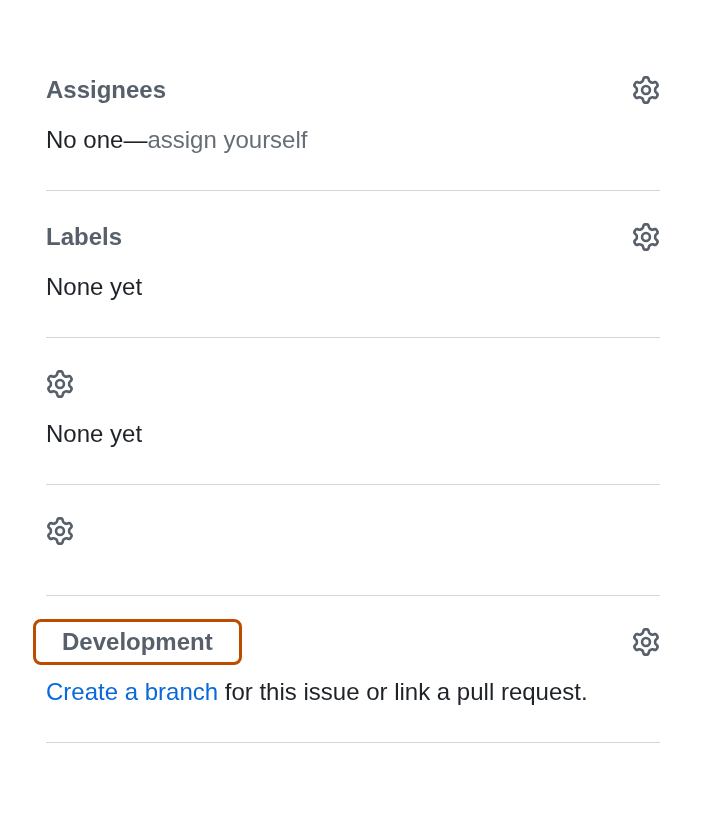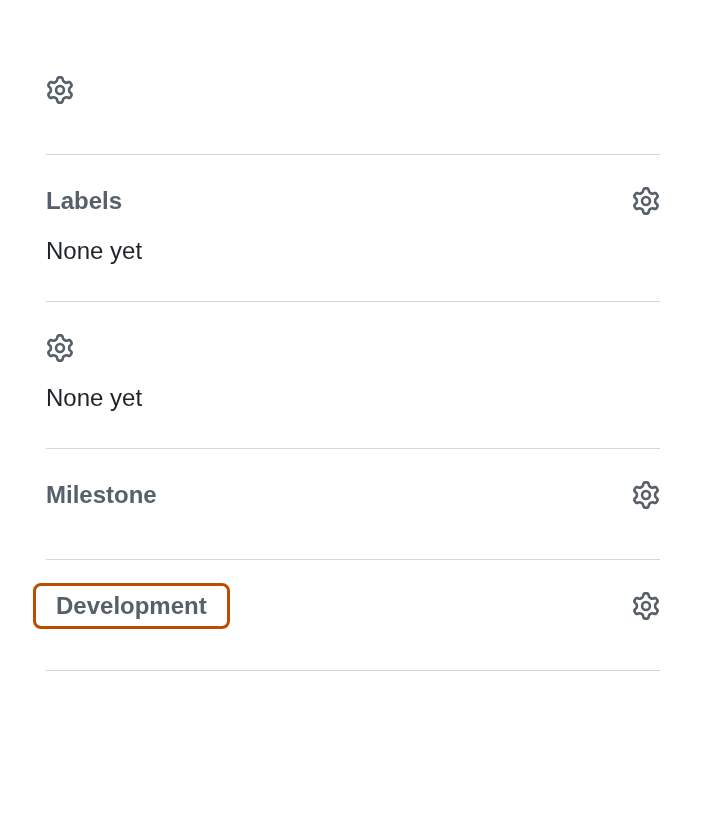--- a/index.html
+++ b/index.html
@@ -27,21 +27,21 @@
       margin-bottom: 18px;
     }
     .section-title {
       font-size: 24px;
       font-weight: 600;
       color: #57606a;
     }
     .section-title.highlighted {
       border: 3px solid #bc4c00;
       border-radius: 8px;
-      padding: 6px 20px;
+      padding: 6px 26px;
       margin-left: -13px;
       margin-top: -9px;
       margin-bottom: -9px;
     }
     .gear-icon {
       color: #57606a;
       cursor: pointer;
       display: flex;
       align-items: center;
     }
@@ -64,25 +64,29 @@
     }
     .link.muted {
       color: #656d76;
     }
   </style>
 </head>
 <body>
 
 <div class="section">
   <div class="section-header">
+    <span class="section-title">Assignees</span>
     <span class="gear-icon">
       <svg viewBox="0 0 16 16">
           <path d="M8 0a8.2 8.2 0 0 1 .701.031C9.444.095 9.99.645 10.16 1.29l.288 1.107c.018.066.079.158.212.224.231.114.454.243.668.386.123.082.233.09.299.071l1.103-.303c.644-.176 1.392.021 1.82.63.27.385.506.792.704 1.218.315.675.111 1.422-.364 1.891l-.814.806c-.049.048-.098.147-.088.294.016.257.016.515 0 .772-.01.147.038.246.088.294l.814.806c.475.469.679 1.216.364 1.891a7.977 7.977 0 0 1-.704 1.217c-.428.61-1.176.807-1.82.63l-1.102-.302c-.067-.019-.177-.011-.3.071a5.909 5.909 0 0 1-.668.386c-.133.066-.194.158-.211.224l-.29 1.106c-.168.646-.715 1.196-1.458 1.26a8.006 8.006 0 0 1-1.402 0c-.743-.064-1.289-.614-1.458-1.26l-.289-1.106c-.018-.066-.079-.158-.212-.224a5.738 5.738 0 0 1-.668-.386c-.123-.082-.233-.09-.299-.071l-1.103.303c-.644.176-1.392-.021-1.82-.63a8.12 8.12 0 0 1-.704-1.218c-.315-.675-.111-1.422.363-1.891l.815-.806c.05-.048.098-.147.088-.294a6.214 6.214 0 0 1 0-.772c.01-.147-.038-.246-.088-.294l-.815-.806C.635 6.045.431 5.298.746 4.623a7.92 7.92 0 0 1 .704-1.217c.428-.61 1.176-.807 1.82-.63l1.102.302c.067.019.177.011.3-.071.214-.143.437-.272.668-.386.133-.066.194-.158.211-.224l.29-1.106C6.009.645 6.556.095 7.299.03 7.53.01 7.764 0 8 0Zm-.571 1.525c-.036.003-.108.036-.137.146l-.289 1.105c-.147.561-.549.967-.998 1.189-.173.086-.34.183-.5.29-.417.278-.97.423-1.529.27l-1.103-.303c-.109-.03-.175.016-.195.045-.22.312-.412.644-.573.99-.014.031-.021.11.059.19l.815.806c.411.406.562.957.53 1.456a4.709 4.709 0 0 0 0 .582c.032.499-.119 1.05-.53 1.456l-.815.806c-.081.08-.073.159-.059.19.162.346.353.677.573.989.02.03.085.076.195.046l1.102-.303c.56-.153 1.113-.008 1.53.27.161.107.328.204.501.29.447.222.85.629.997 1.189l.289 1.105c.029.109.101.143.137.146a6.6 6.6 0 0 0 1.142 0c.036-.003.108-.036.137-.146l.289-1.105c.147-.561.549-.967.998-1.189.173-.086.34-.183.5-.29.417-.278.97-.423 1.529-.27l1.103.303c.109.029.175-.016.195-.045.22-.313.411-.644.573-.99.014-.031.021-.11-.059-.19l-.815-.806c-.411-.406-.562-.957-.53-1.456a4.709 4.709 0 0 0 0-.582c-.032-.499.119-1.05.53-1.456l.815-.806c.081-.08.073-.159.059-.19a6.464 6.464 0 0 0-.573-.989c-.02-.03-.085-.076-.195-.046l-1.102.303c-.56.153-1.113.008-1.53-.27a4.44 4.44 0 0 0-.501-.29c-.447-.222-.85-.629-.997-1.189l-.289-1.105c-.029-.11-.101-.143-.137-.146a6.6 6.6 0 0 0-1.142 0ZM11 8a3 3 0 1 1-6 0 3 3 0 0 1 6 0ZM9.5 8a1.5 1.5 0 1 0-3.001.001A1.5 1.5 0 0 0 9.5 8Z"></path>
         </svg>
     </span>
+  </div>
+  <div class="section-content">
+    <span>No one—</span><span class="link muted">assign yourself</span>
   </div>
 </div>
 
 <div class="section">
   <div class="section-header">
     <span class="section-title">Labels</span>
     <span class="gear-icon">
       <svg viewBox="0 0 16 16">
           <path d="M8 0a8.2 8.2 0 0 1 .701.031C9.444.095 9.99.645 10.16 1.29l.288 1.107c.018.066.079.158.212.224.231.114.454.243.668.386.123.082.233.09.299.071l1.103-.303c.644-.176 1.392.021 1.82.63.27.385.506.792.704 1.218.315.675.111 1.422-.364 1.891l-.814.806c-.049.048-.098.147-.088.294.016.257.016.515 0 .772-.01.147.038.246.088.294l.814.806c.475.469.679 1.216.364 1.891a7.977 7.977 0 0 1-.704 1.217c-.428.61-1.176.807-1.82.63l-1.102-.302c-.067-.019-.177-.011-.3.071a5.909 5.909 0 0 1-.668.386c-.133.066-.194.158-.211.224l-.29 1.106c-.168.646-.715 1.196-1.458 1.26a8.006 8.006 0 0 1-1.402 0c-.743-.064-1.289-.614-1.458-1.26l-.289-1.106c-.018-.066-.079-.158-.212-.224a5.738 5.738 0 0 1-.668-.386c-.123-.082-.233-.09-.299-.071l-1.103.303c-.644.176-1.392-.021-1.82-.63a8.12 8.12 0 0 1-.704-1.218c-.315-.675-.111-1.422.363-1.891l.815-.806c.05-.048.098-.147.088-.294a6.214 6.214 0 0 1 0-.772c.01-.147-.038-.246-.088-.294l-.815-.806C.635 6.045.431 5.298.746 4.623a7.92 7.92 0 0 1 .704-1.217c.428-.61 1.176-.807 1.82-.63l1.102.302c.067.019.177.011.3-.071.214-.143.437-.272.668-.386.133-.066.194-.158.211-.224l.29-1.106C6.009.645 6.556.095 7.299.03 7.53.01 7.764 0 8 0Zm-.571 1.525c-.036.003-.108.036-.137.146l-.289 1.105c-.147.561-.549.967-.998 1.189-.173.086-.34.183-.5.29-.417.278-.97.423-1.529.27l-1.103-.303c-.109-.03-.175.016-.195.045-.22.312-.412.644-.573.99-.014.031-.021.11.059.19l.815.806c.411.406.562.957.53 1.456a4.709 4.709 0 0 0 0 .582c.032.499-.119 1.05-.53 1.456l-.815.806c-.081.08-.073.159-.059.19.162.346.353.677.573.989.02.03.085.076.195.046l1.102-.303c.56-.153 1.113-.008 1.53.27.161.107.328.204.501.29.447.222.85.629.997 1.189l.289 1.105c.029.109.101.143.137.146a6.6 6.6 0 0 0 1.142 0c.036-.003.108-.036.137-.146l.289-1.105c.147-.561.549-.967.998-1.189.173-.086.34-.183.5-.29.417-.278.97-.423 1.529-.27l1.103.303c.109.029.175-.016.195-.045.22-.313.411-.644.573-.99.014-.031.021-.11-.059-.19l-.815-.806c-.411-.406-.562-.957-.53-1.456a4.709 4.709 0 0 0 0-.582c-.032-.499.119-1.05.53-1.456l.815-.806c.081-.08.073-.159.059-.19a6.464 6.464 0 0 0-.573-.989c-.02-.03-.085-.076-.195-.046l-1.102.303c-.56.153-1.113.008-1.53-.27a4.44 4.44 0 0 0-.501-.29c-.447-.222-.85-.629-.997-1.189l-.289-1.105c-.029-.11-.101-.143-.137-.146a6.6 6.6 0 0 0-1.142 0ZM11 8a3 3 0 1 1-6 0 3 3 0 0 1 6 0ZM9.5 8a1.5 1.5 0 1 0-3.001.001A1.5 1.5 0 0 0 9.5 8Z"></path>
         </svg>
@@ -97,31 +101,33 @@
       <svg viewBox="0 0 16 16">
           <path d="M8 0a8.2 8.2 0 0 1 .701.031C9.444.095 9.99.645 10.16 1.29l.288 1.107c.018.066.079.158.212.224.231.114.454.243.668.386.123.082.233.09.299.071l1.103-.303c.644-.176 1.392.021 1.82.63.27.385.506.792.704 1.218.315.675.111 1.422-.364 1.891l-.814.806c-.049.048-.098.147-.088.294.016.257.016.515 0 .772-.01.147.038.246.088.294l.814.806c.475.469.679 1.216.364 1.891a7.977 7.977 0 0 1-.704 1.217c-.428.61-1.176.807-1.82.63l-1.102-.302c-.067-.019-.177-.011-.3.071a5.909 5.909 0 0 1-.668.386c-.133.066-.194.158-.211.224l-.29 1.106c-.168.646-.715 1.196-1.458 1.26a8.006 8.006 0 0 1-1.402 0c-.743-.064-1.289-.614-1.458-1.26l-.289-1.106c-.018-.066-.079-.158-.212-.224a5.738 5.738 0 0 1-.668-.386c-.123-.082-.233-.09-.299-.071l-1.103.303c-.644.176-1.392-.021-1.82-.63a8.12 8.12 0 0 1-.704-1.218c-.315-.675-.111-1.422.363-1.891l.815-.806c.05-.048.098-.147.088-.294a6.214 6.214 0 0 1 0-.772c.01-.147-.038-.246-.088-.294l-.815-.806C.635 6.045.431 5.298.746 4.623a7.92 7.92 0 0 1 .704-1.217c.428-.61 1.176-.807 1.82-.63l1.102.302c.067.019.177.011.3-.071.214-.143.437-.272.668-.386.133-.066.194-.158.211-.224l.29-1.106C6.009.645 6.556.095 7.299.03 7.53.01 7.764 0 8 0Zm-.571 1.525c-.036.003-.108.036-.137.146l-.289 1.105c-.147.561-.549.967-.998 1.189-.173.086-.34.183-.5.29-.417.278-.97.423-1.529.27l-1.103-.303c-.109-.03-.175.016-.195.045-.22.312-.412.644-.573.99-.014.031-.021.11.059.19l.815.806c.411.406.562.957.53 1.456a4.709 4.709 0 0 0 0 .582c.032.499-.119 1.05-.53 1.456l-.815.806c-.081.08-.073.159-.059.19.162.346.353.677.573.989.02.03.085.076.195.046l1.102-.303c.56-.153 1.113-.008 1.53.27.161.107.328.204.501.29.447.222.85.629.997 1.189l.289 1.105c.029.109.101.143.137.146a6.6 6.6 0 0 0 1.142 0c.036-.003.108-.036.137-.146l.289-1.105c.147-.561.549-.967.998-1.189.173-.086.34-.183.5-.29.417-.278.97-.423 1.529-.27l1.103.303c.109.029.175-.016.195-.045.22-.313.411-.644.573-.99.014-.031.021-.11-.059-.19l-.815-.806c-.411-.406-.562-.957-.53-1.456a4.709 4.709 0 0 0 0-.582c-.032-.499.119-1.05.53-1.456l.815-.806c.081-.08.073-.159.059-.19a6.464 6.464 0 0 0-.573-.989c-.02-.03-.085-.076-.195-.046l-1.102.303c-.56.153-1.113.008-1.53-.27a4.44 4.44 0 0 0-.501-.29c-.447-.222-.85-.629-.997-1.189l-.289-1.105c-.029-.11-.101-.143-.137-.146a6.6 6.6 0 0 0-1.142 0ZM11 8a3 3 0 1 1-6 0 3 3 0 0 1 6 0ZM9.5 8a1.5 1.5 0 1 0-3.001.001A1.5 1.5 0 0 0 9.5 8Z"></path>
         </svg>
     </span>
   </div>
   <div class="section-content">None yet</div>
 </div>
 
 <div class="section">
   <div class="section-header">
-    <span class="section-title">Milestone</span>
     <span class="gear-icon">
       <svg viewBox="0 0 16 16">
           <path d="M8 0a8.2 8.2 0 0 1 .701.031C9.444.095 9.99.645 10.16 1.29l.288 1.107c.018.066.079.158.212.224.231.114.454.243.668.386.123.082.233.09.299.071l1.103-.303c.644-.176 1.392.021 1.82.63.27.385.506.792.704 1.218.315.675.111 1.422-.364 1.891l-.814.806c-.049.048-.098.147-.088.294.016.257.016.515 0 .772-.01.147.038.246.088.294l.814.806c.475.469.679 1.216.364 1.891a7.977 7.977 0 0 1-.704 1.217c-.428.61-1.176.807-1.82.63l-1.102-.302c-.067-.019-.177-.011-.3.071a5.909 5.909 0 0 1-.668.386c-.133.066-.194.158-.211.224l-.29 1.106c-.168.646-.715 1.196-1.458 1.26a8.006 8.006 0 0 1-1.402 0c-.743-.064-1.289-.614-1.458-1.26l-.289-1.106c-.018-.066-.079-.158-.212-.224a5.738 5.738 0 0 1-.668-.386c-.123-.082-.233-.09-.299-.071l-1.103.303c-.644.176-1.392-.021-1.82-.63a8.12 8.12 0 0 1-.704-1.218c-.315-.675-.111-1.422.363-1.891l.815-.806c.05-.048.098-.147.088-.294a6.214 6.214 0 0 1 0-.772c.01-.147-.038-.246-.088-.294l-.815-.806C.635 6.045.431 5.298.746 4.623a7.92 7.92 0 0 1 .704-1.217c.428-.61 1.176-.807 1.82-.63l1.102.302c.067.019.177.011.3-.071.214-.143.437-.272.668-.386.133-.066.194-.158.211-.224l.29-1.106C6.009.645 6.556.095 7.299.03 7.53.01 7.764 0 8 0Zm-.571 1.525c-.036.003-.108.036-.137.146l-.289 1.105c-.147.561-.549.967-.998 1.189-.173.086-.34.183-.5.29-.417.278-.97.423-1.529.27l-1.103-.303c-.109-.03-.175.016-.195.045-.22.312-.412.644-.573.99-.014.031-.021.11.059.19l.815.806c.411.406.562.957.53 1.456a4.709 4.709 0 0 0 0 .582c.032.499-.119 1.05-.53 1.456l-.815.806c-.081.08-.073.159-.059.19.162.346.353.677.573.989.02.03.085.076.195.046l1.102-.303c.56-.153 1.113-.008 1.53.27.161.107.328.204.501.29.447.222.85.629.997 1.189l.289 1.105c.029.109.101.143.137.146a6.6 6.6 0 0 0 1.142 0c.036-.003.108-.036.137-.146l.289-1.105c.147-.561.549-.967.998-1.189.173-.086.34-.183.5-.29.417-.278.97-.423 1.529-.27l1.103.303c.109.029.175-.016.195-.045.22-.313.411-.644.573-.99.014-.031.021-.11-.059-.19l-.815-.806c-.411-.406-.562-.957-.53-1.456a4.709 4.709 0 0 0 0-.582c-.032-.499.119-1.05.53-1.456l.815-.806c.081-.08.073-.159.059-.19a6.464 6.464 0 0 0-.573-.989c-.02-.03-.085-.076-.195-.046l-1.102.303c-.56.153-1.113.008-1.53-.27a4.44 4.44 0 0 0-.501-.29c-.447-.222-.85-.629-.997-1.189l-.289-1.105c-.029-.11-.101-.143-.137-.146a6.6 6.6 0 0 0-1.142 0ZM11 8a3 3 0 1 1-6 0 3 3 0 0 1 6 0ZM9.5 8a1.5 1.5 0 1 0-3.001.001A1.5 1.5 0 0 0 9.5 8Z"></path>
         </svg>
     </span>
   </div>
 </div>
 
 <div class="section">
   <div class="section-header">
     <span class="section-title highlighted">Development</span>
     <span class="gear-icon">
       <svg viewBox="0 0 16 16">
           <path d="M8 0a8.2 8.2 0 0 1 .701.031C9.444.095 9.99.645 10.16 1.29l.288 1.107c.018.066.079.158.212.224.231.114.454.243.668.386.123.082.233.09.299.071l1.103-.303c.644-.176 1.392.021 1.82.63.27.385.506.792.704 1.218.315.675.111 1.422-.364 1.891l-.814.806c-.049.048-.098.147-.088.294.016.257.016.515 0 .772-.01.147.038.246.088.294l.814.806c.475.469.679 1.216.364 1.891a7.977 7.977 0 0 1-.704 1.217c-.428.61-1.176.807-1.82.63l-1.102-.302c-.067-.019-.177-.011-.3.071a5.909 5.909 0 0 1-.668.386c-.133.066-.194.158-.211.224l-.29 1.106c-.168.646-.715 1.196-1.458 1.26a8.006 8.006 0 0 1-1.402 0c-.743-.064-1.289-.614-1.458-1.26l-.289-1.106c-.018-.066-.079-.158-.212-.224a5.738 5.738 0 0 1-.668-.386c-.123-.082-.233-.09-.299-.071l-1.103.303c-.644.176-1.392-.021-1.82-.63a8.12 8.12 0 0 1-.704-1.218c-.315-.675-.111-1.422.363-1.891l.815-.806c.05-.048.098-.147.088-.294a6.214 6.214 0 0 1 0-.772c.01-.147-.038-.246-.088-.294l-.815-.806C.635 6.045.431 5.298.746 4.623a7.92 7.92 0 0 1 .704-1.217c.428-.61 1.176-.807 1.82-.63l1.102.302c.067.019.177.011.3-.071.214-.143.437-.272.668-.386.133-.066.194-.158.211-.224l.29-1.106C6.009.645 6.556.095 7.299.03 7.53.01 7.764 0 8 0Zm-.571 1.525c-.036.003-.108.036-.137.146l-.289 1.105c-.147.561-.549.967-.998 1.189-.173.086-.34.183-.5.29-.417.278-.97.423-1.529.27l-1.103-.303c-.109-.03-.175.016-.195.045-.22.312-.412.644-.573.99-.014.031-.021.11.059.19l.815.806c.411.406.562.957.53 1.456a4.709 4.709 0 0 0 0 .582c.032.499-.119 1.05-.53 1.456l-.815.806c-.081.08-.073.159-.059.19.162.346.353.677.573.989.02.03.085.076.195.046l1.102-.303c.56-.153 1.113-.008 1.53.27.161.107.328.204.501.29.447.222.85.629.997 1.189l.289 1.105c.029.109.101.143.137.146a6.6 6.6 0 0 0 1.142 0c.036-.003.108-.036.137-.146l.289-1.105c.147-.561.549-.967.998-1.189.173-.086.34-.183.5-.29.417-.278.97-.423 1.529-.27l1.103.303c.109.029.175-.016.195-.045.22-.313.411-.644.573-.99.014-.031.021-.11-.059-.19l-.815-.806c-.411-.406-.562-.957-.53-1.456a4.709 4.709 0 0 0 0-.582c-.032-.499.119-1.05.53-1.456l.815-.806c.081-.08.073-.159.059-.19a6.464 6.464 0 0 0-.573-.989c-.02-.03-.085-.076-.195-.046l-1.102.303c-.56.153-1.113.008-1.53-.27a4.44 4.44 0 0 0-.501-.29c-.447-.222-.85-.629-.997-1.189l-.289-1.105c-.029-.11-.101-.143-.137-.146a6.6 6.6 0 0 0-1.142 0ZM11 8a3 3 0 1 1-6 0 3 3 0 0 1 6 0ZM9.5 8a1.5 1.5 0 1 0-3.001.001A1.5 1.5 0 0 0 9.5 8Z"></path>
         </svg>
     </span>
   </div>
+  <div class="section-content">
+    <span class="link">Create a branch</span><span> for this issue or link a pull request.</span>
+  </div>
 </div>
 
 </body></html>

